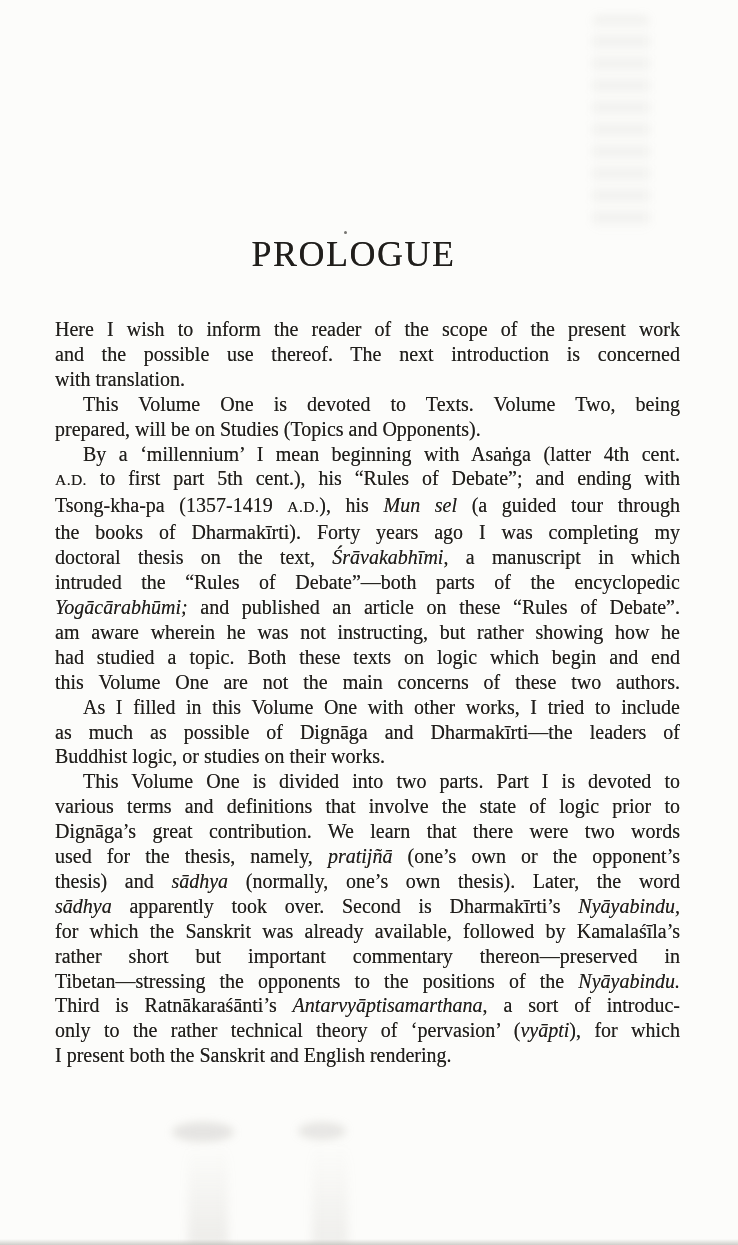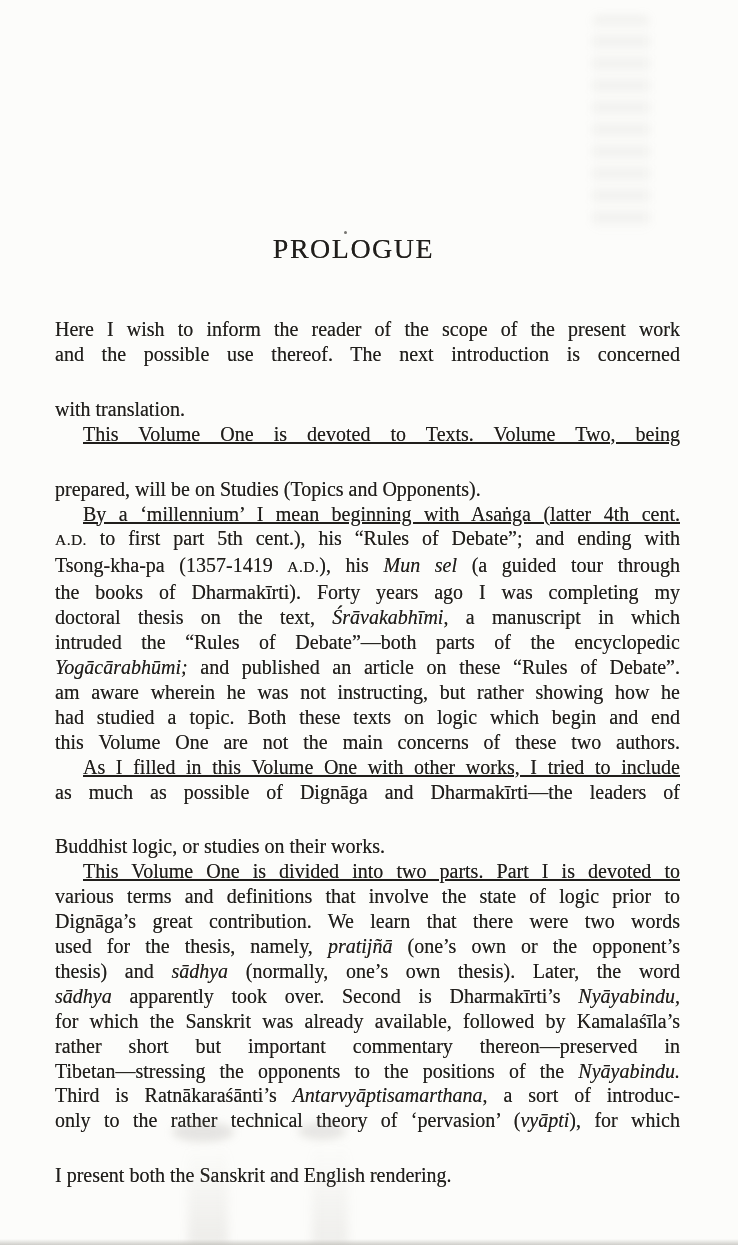--- a/index.html
+++ b/index.html
@@ -11,38 +11,38 @@
     font-family: "Liberation Serif", "DejaVu Serif", serif;
     color: #201e1b;
   }
   .page { position: absolute; inset: 0; }
 
   .title {
     position: absolute;
     top: 233px; left: 55px; width: 625px;
     margin: 0;
     text-align: center;
-    font-size: 28px;
+    font-size: 36px;
     font-weight: 400;
     letter-spacing: 1.5px;
     transform: translateX(-14px);
     text-shadow: 0 0 0.6px rgba(32,30,27,0.75);
   }
 
   .body-text {
     position: absolute;
     top: 317px; left: 55px; width: 625px;
     font-size: 20px;
     line-height: 24.9px;
     text-shadow: 0 0 0.5px rgba(32,30,27,0.65);
   }
   .para { margin: 0; }
   .line { text-align: justify; text-align-last: justify; }
-  .line.left-last { text-align-last: left; margin-top: 30px; }
-  .line.indent { text-indent: 28px; text-decoration: underline; }
+  .line.left-last { text-align-last: left; }
+  .line.indent { text-indent: 28px; }
   .it { font-style: italic; }
   .sc { font-size: 0.78em; letter-spacing: 0.4px; }
 
   
   .artifact { position: absolute; pointer-events: none; }
   .bleed-top-right {
     left: 592px; top: 15px; width: 58px; height: 215px;
     background:
       repeating-linear-gradient(to bottom,
         rgba(150,148,144,0.10) 0 9px,

